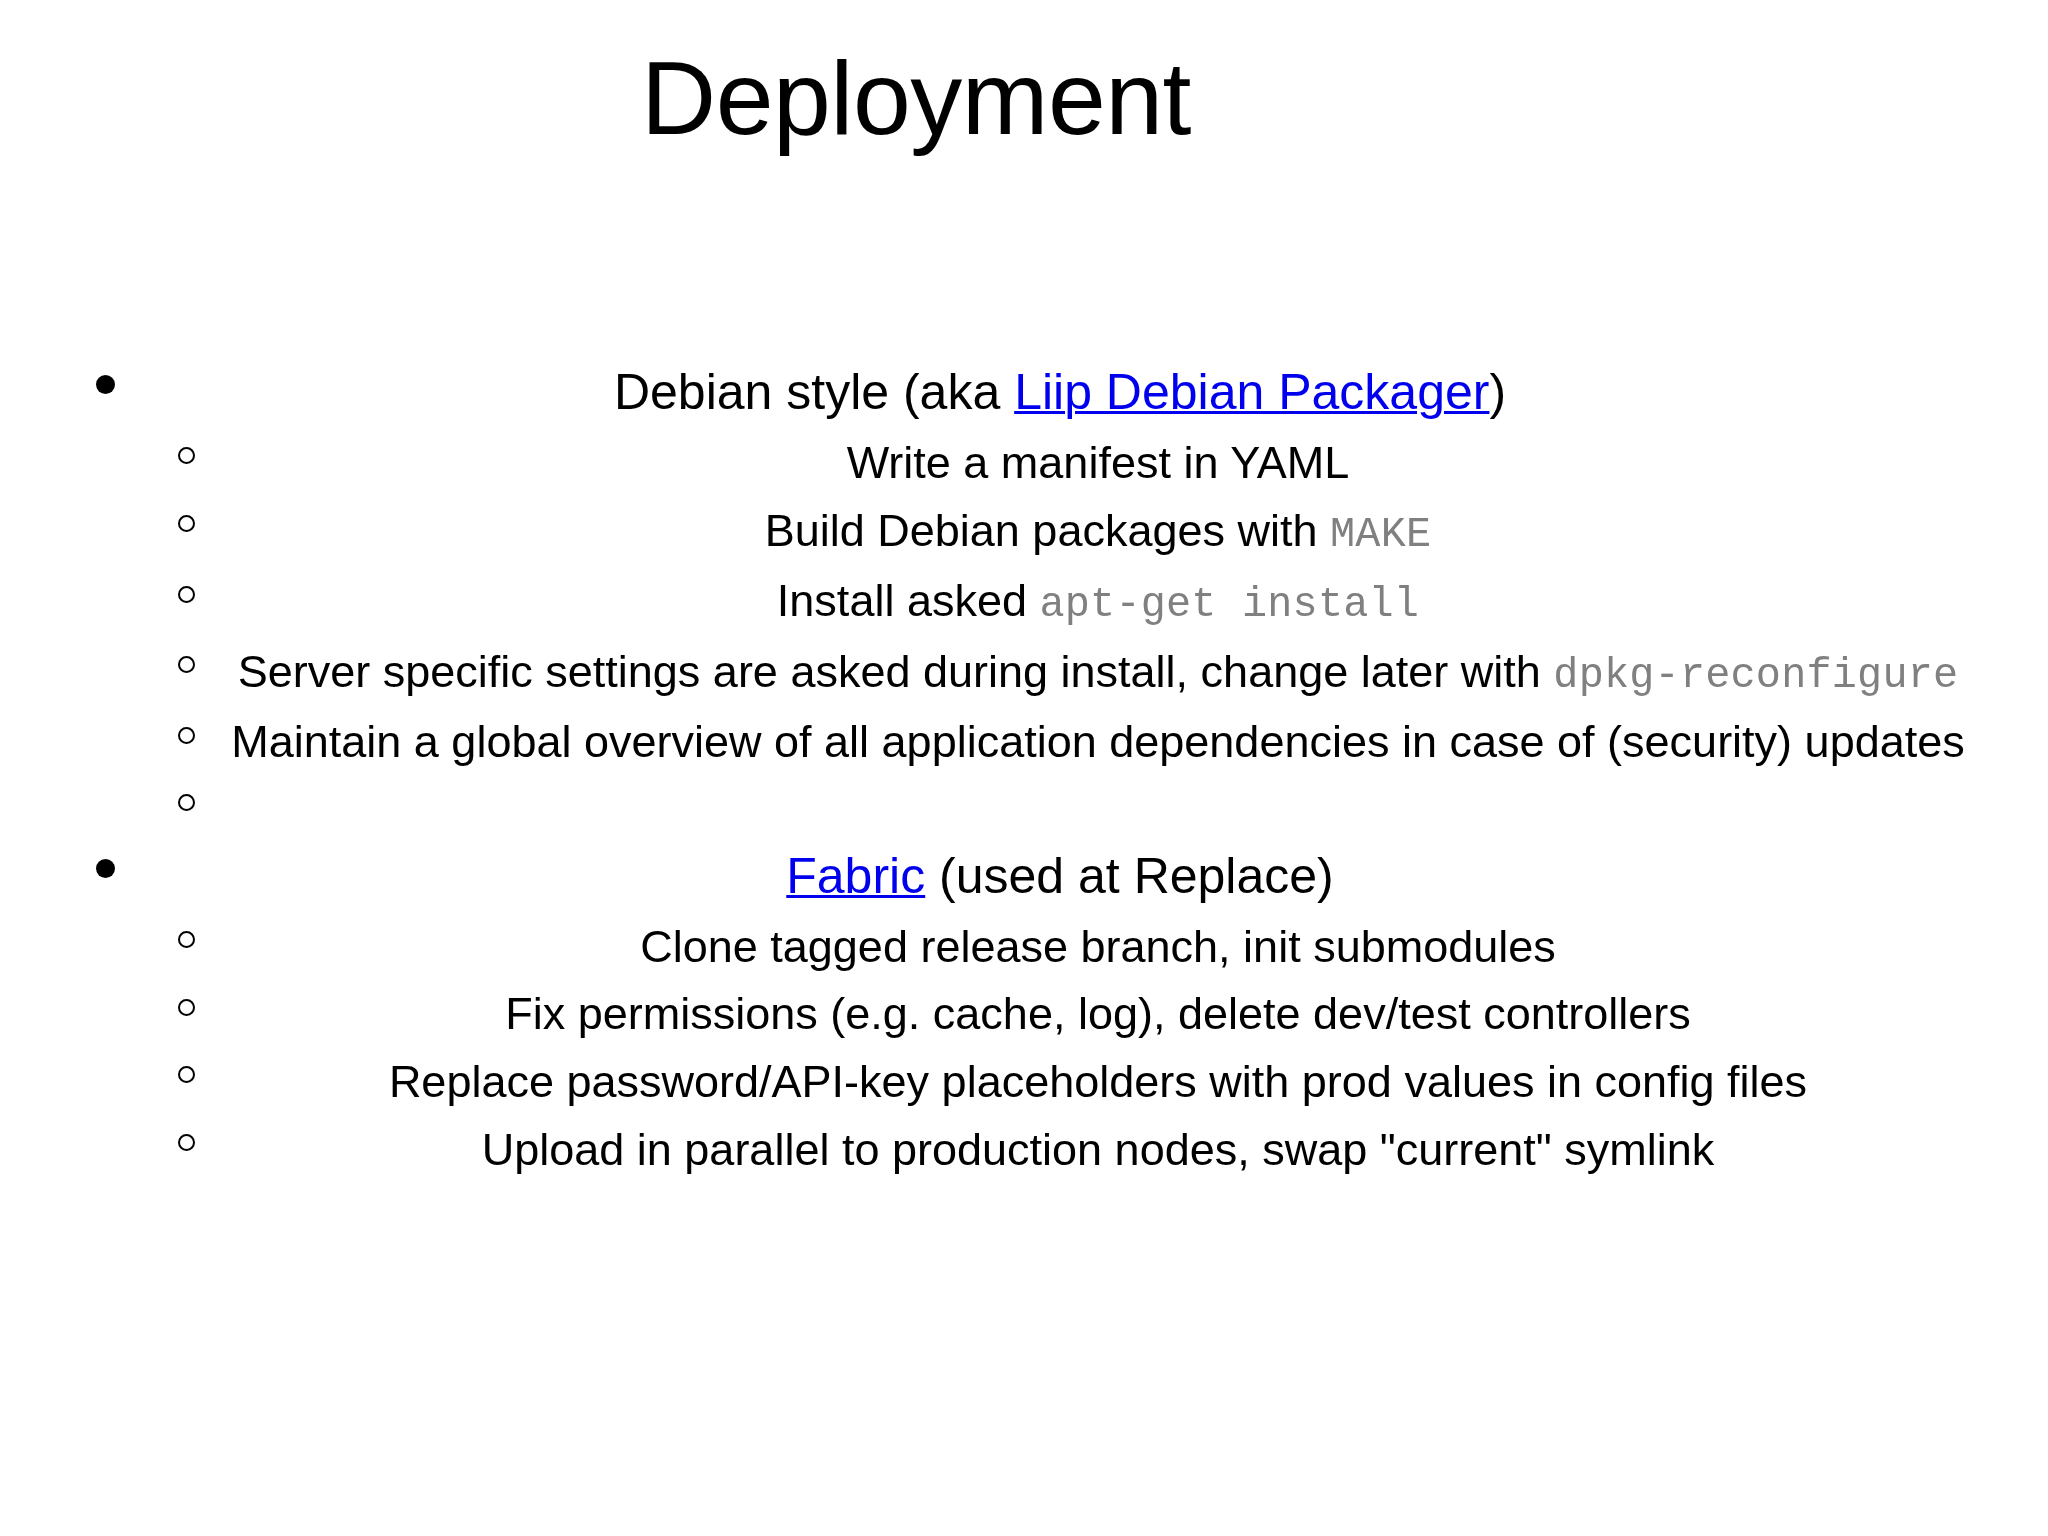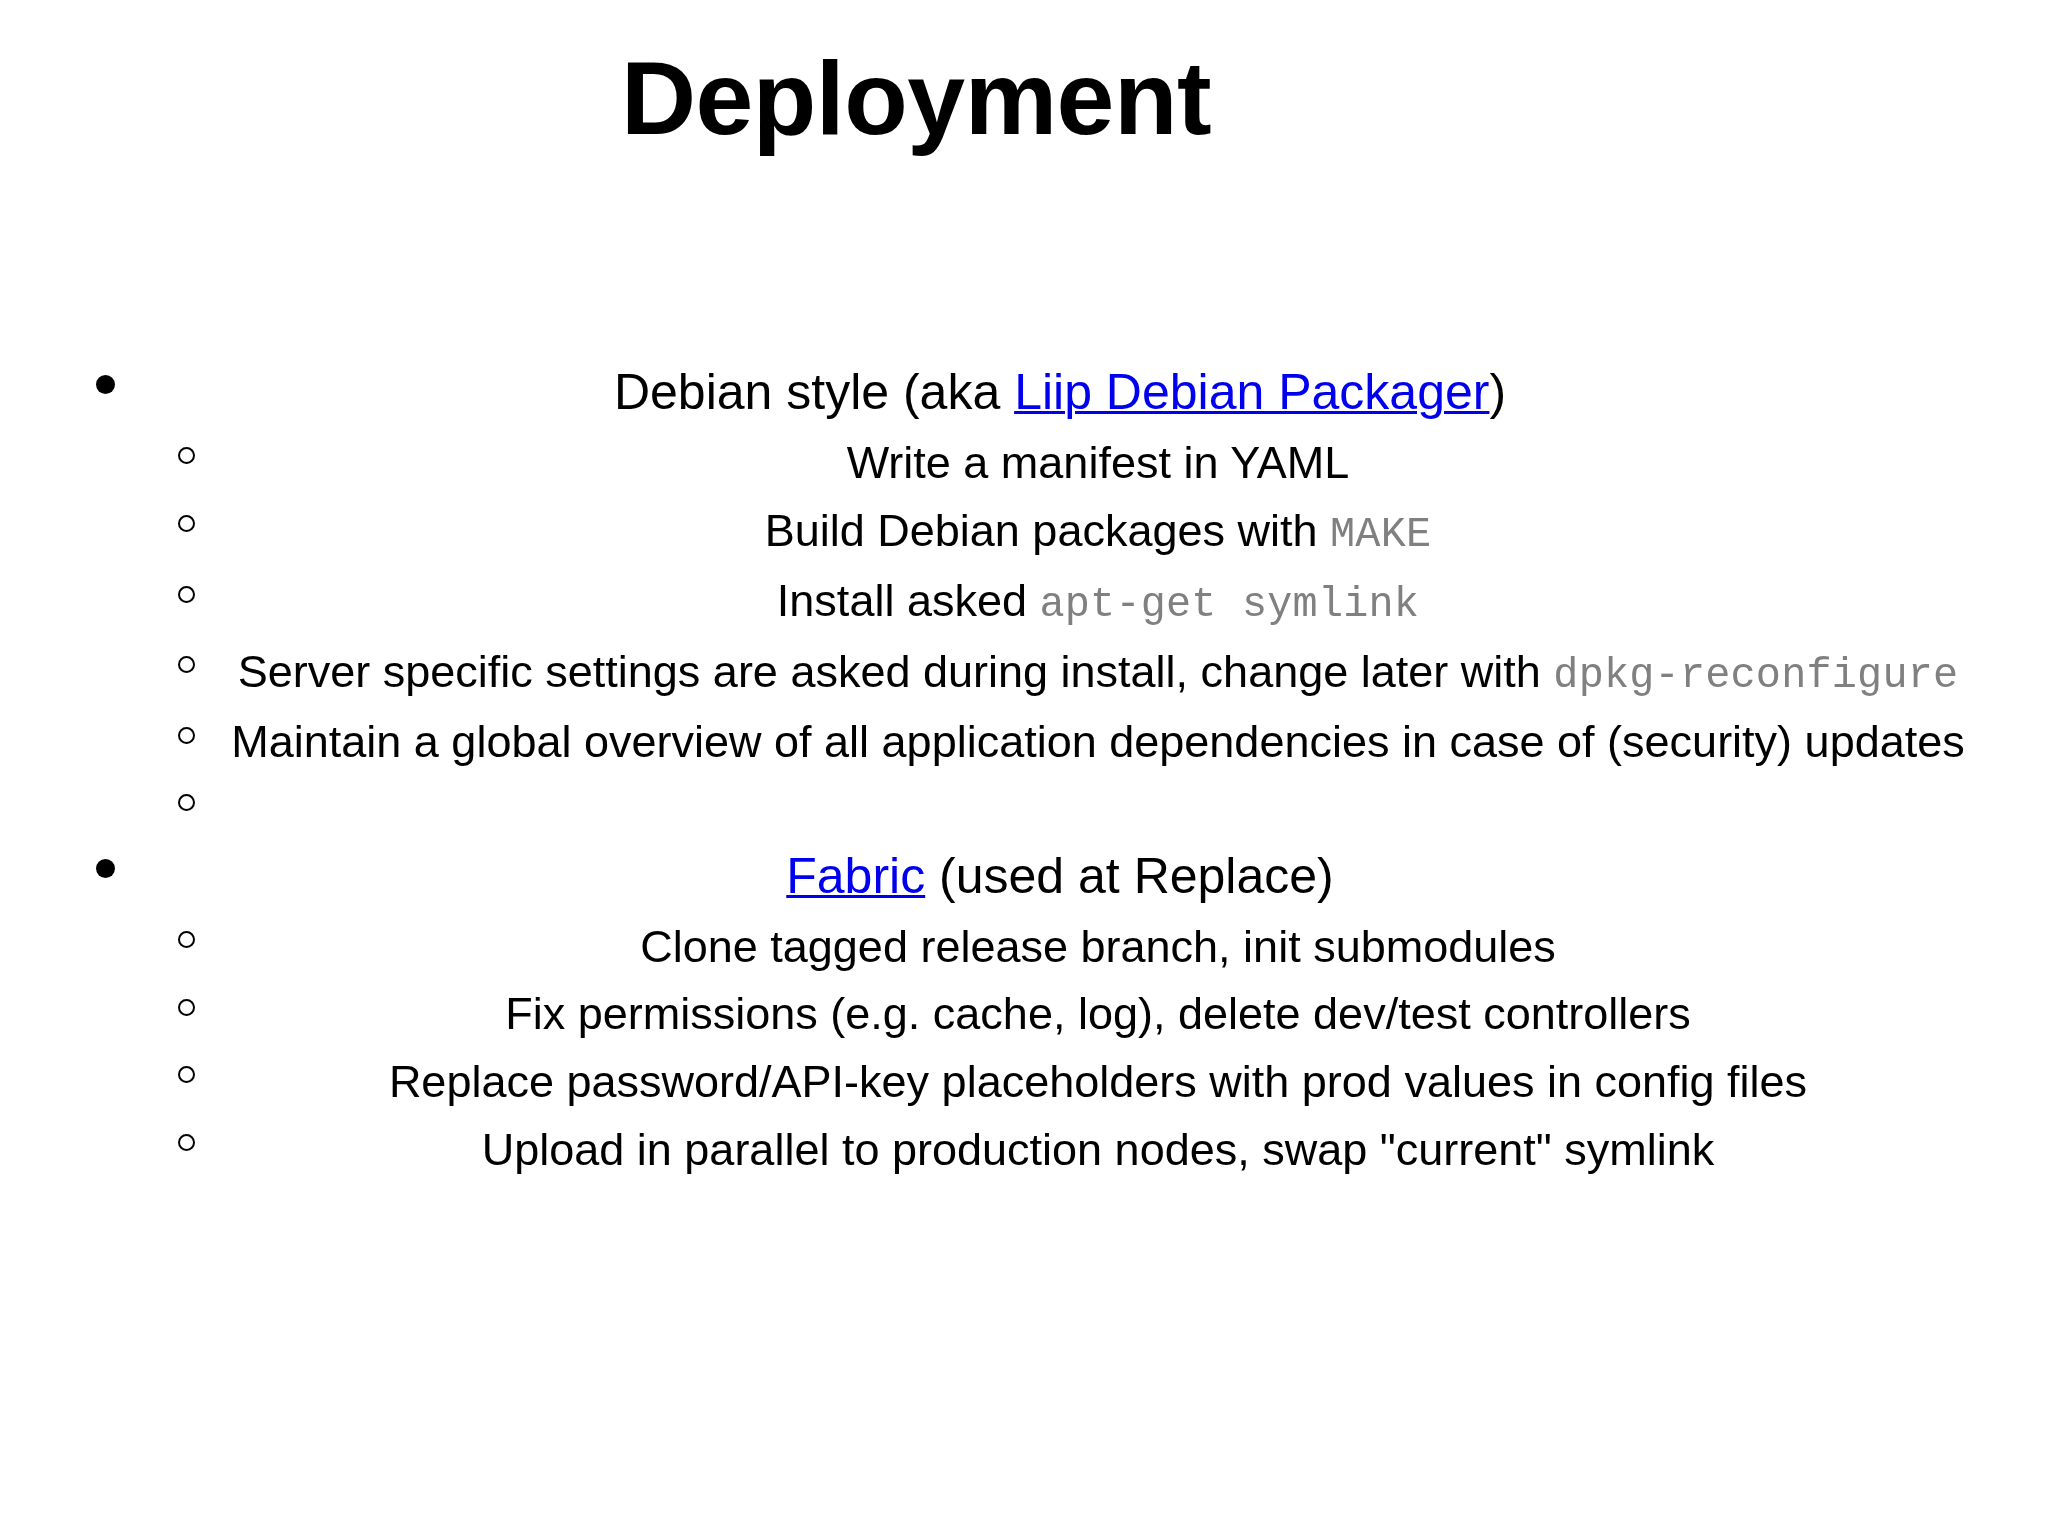--- a/index.html
+++ b/index.html
@@ -27,21 +27,21 @@
 
   
   .slide-title {
     position: absolute;
     top: 42px;
     left: 0;
     width: 1832px;
     text-align: center;
     font-family: "Liberation Sans", sans-serif;
     font-size: 104px;
-    font-weight: 700;
+    font-weight: 400;
     line-height: 1.08;
     letter-spacing: -0.5px;
     color: #000000;
     white-space: nowrap;
   }
 
   
   .body {
     position: absolute;
     top: 360px;
@@ -144,21 +144,21 @@
 
   <div class="slide-title">Deployment</div>
 
   <div class="body">
 
   <div class="section">
         <div class="l1"><span class="marker"><span class="disc"></span></span><span><span class="txt">Debian style (aka </span><a class="link" href="#">Liip Debian Packager</a><span class="txt">)</span></span></div>
         <ul class="l2-list">
           <li class="l2"><span class="marker"><span class="circle"></span></span><span><span class="txt">Write a manifest in YAML</span></span></li>
           <li class="l2"><span class="marker"><span class="circle"></span></span><span><span class="txt">Build Debian packages with </span><span class="code">MAKE</span></span></li>
-          <li class="l2"><span class="marker"><span class="circle"></span></span><span><span class="txt">Install asked </span><span class="code">apt-get symlink</span></span></li>
+          <li class="l2"><span class="marker"><span class="circle"></span></span><span><span class="txt">Install asked </span><span class="code">apt-get install</span></span></li>
           <li class="l2"><span class="marker"><span class="circle"></span></span><span><span class="txt">Server specific settings are asked during install, change later with </span><span class="code">dpkg-reconfigure</span></span></li>
           <li class="l2"><span class="marker"><span class="circle"></span></span><span><span class="txt">Maintain a global overview of all application dependencies in case of (security) updates</span></span></li>
           <li class="l2"><span class="marker"><span class="circle"></span></span></li>
         </ul>
       </div>
       <div class="section">
         <div class="l1"><span class="marker"><span class="disc"></span></span><span><a class="link" href="#">Fabric</a><span class="txt"> (used at Replace)</span></span></div>
         <ul class="l2-list">
           <li class="l2"><span class="marker"><span class="circle"></span></span><span><span class="txt">Clone tagged release branch, init submodules</span></span></li>
           <li class="l2"><span class="marker"><span class="circle"></span></span><span><span class="txt">Fix permissions (e.g. cache, log), delete dev/test controllers</span></span></li>

